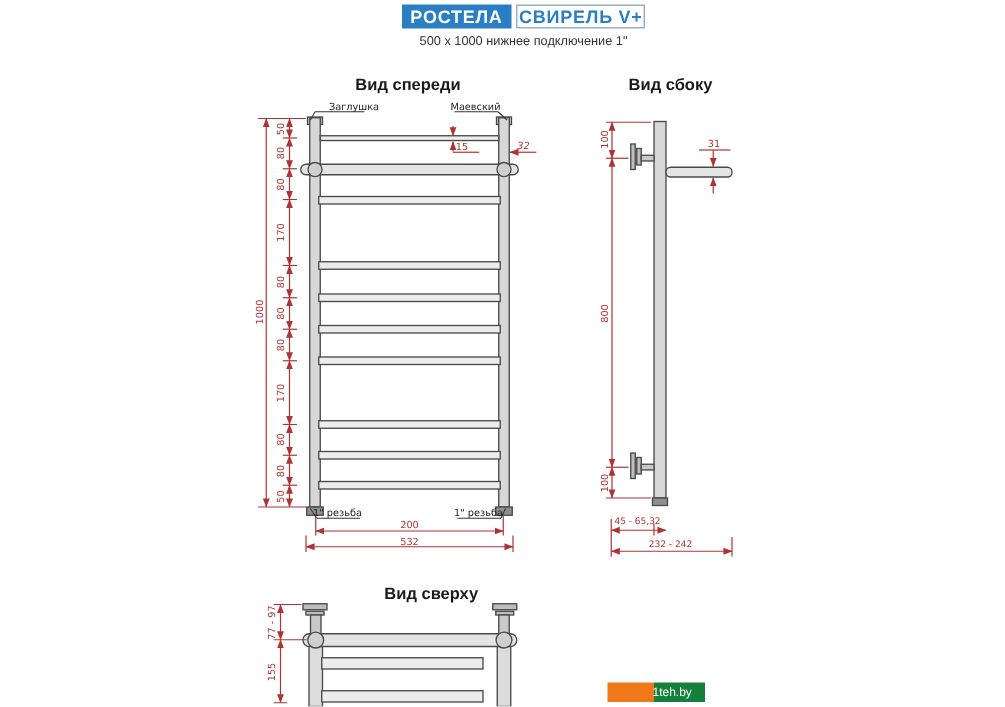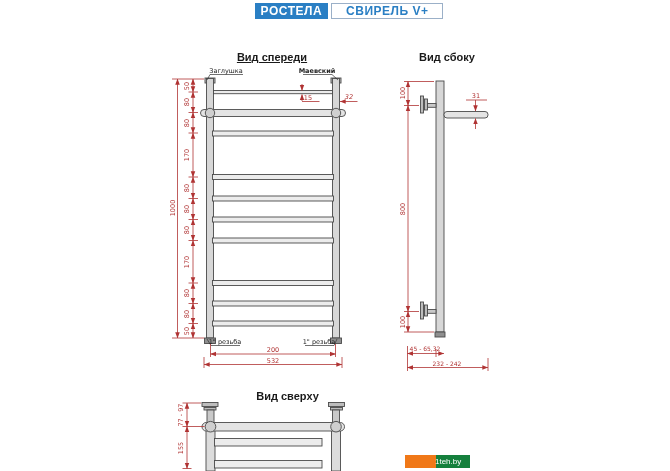--- a/index.html
+++ b/index.html
@@ -4,21 +4,21 @@
 <style>
   html,body{margin:0;padding:0;background:#fff;}
   .stage{position:relative;width:670px;height:471px;background:#fff;overflow:hidden;
          font-family:"Liberation Sans",sans-serif;}
   .stage svg{position:absolute;left:0;top:0;}
   .header{position:absolute;left:179px;top:3px;width:340px;text-align:center;}
   .badges{display:flex;justify-content:center;gap:3px;align-items:stretch;}
   .badge-brand{background:#2a7fc4;color:#fff;font:bold 12px/16px "Liberation Sans",sans-serif;
                padding:0 6px;letter-spacing:.5px;}
   .badge-model{background:#fff;color:#2a7fc4;border:1px solid #9bb0c8;
-               font:bold 12px/14px "Liberation Sans",sans-serif;padding:0 14px;letter-spacing:.5px;}
+               font:bold 12px/14px "Liberation Sans",sans-serif;padding:0 1px;letter-spacing:.5px;}
   .subtitle{margin-top:3px;font:8.5px "Liberation Sans",sans-serif;color:#333;}
   .title{position:absolute;transform:translate(-50%,-50%);font:bold 11px "Liberation Sans",sans-serif;
          color:#1a1a1a;white-space:nowrap;}
   .dim{position:absolute;transform:translate(-50%,-50%);font:6.5px "DejaVu Sans",sans-serif;
        color:#b03333;white-space:nowrap;}
   .dim.v{transform:translate(-50%,-50%) rotate(-90deg);}
   .dim.s{font-size:6px;}
   .lbl{position:absolute;transform:translate(-50%,-50%);font:6.5px "DejaVu Sans",sans-serif;
        color:#222;white-space:nowrap;}
   .watermark{position:absolute;left:405px;top:455px;display:flex;height:13px;}
@@ -183,28 +183,29 @@
       <line x1="187" y1="403" x2="187" y2="426.5" marker-start="url(#arr)" marker-end="url(#arr)"></line>
       <line x1="187" y1="426.5" x2="187" y2="468.5" marker-start="url(#arr)" marker-end="url(#arr)"></line>
     </g>
   </svg>
 
   <div class="header">
     <div class="badges">
       <span class="badge-brand">РОСТЕЛА</span>
       <span class="badge-model">СВИРЕЛЬ V+</span>
     </div>
+    <div class="subtitle">500 x 1000 нижнее подключение 1"</div>
   </div>
 
-  <div class="title" style="left:272px;top:57px;text-decoration:underline;">Вид спереди</div>
+  <div class="title" style="left:272px;top:57px;">Вид спереди</div>
   <div class="title" style="left:447px;top:57px;">Вид сбоку</div>
   <div class="title" style="left:272px;top:396px;padding-left:31px;">Вид сверху</div>
 
-  <div class="lbl" style="left:226px;top:70.5px;">Заглушка</div>
-  <div class="lbl" style="left:317px;top:70.5px;font-weight:bold;">Маевский</div>
+  <div class="lbl" style="left:236px;top:70.5px;">Заглушка</div>
+  <div class="lbl" style="left:317px;top:70.5px;">Маевский</div>
   <div class="lbl" style="left:225px;top:341.5px;">1" резьба</div>
   <div class="lbl" style="left:319px;top:341.5px;">1" резьба</div>
 
   <div class="dim v" style="left:186.5px;top:85.5px;">50</div>
   <div class="dim v" style="left:186.5px;top:102px;">80</div>
   <div class="dim v" style="left:186.5px;top:122.7px;">80</div>
   <div class="dim v" style="left:186.5px;top:155px;">170</div>
   <div class="dim v" style="left:186.5px;top:187.7px;">80</div>
   <div class="dim v" style="left:186.5px;top:209.2px;">80</div>
   <div class="dim v" style="left:186.5px;top:230.2px;">80</div>

